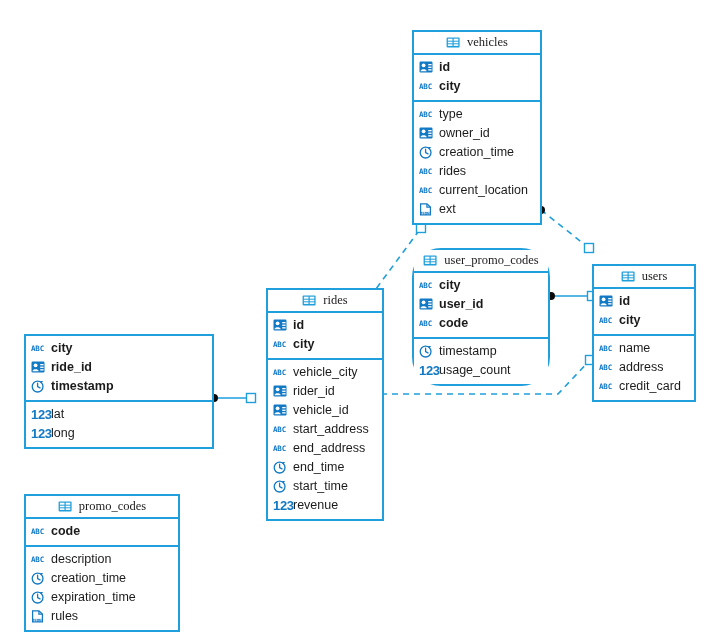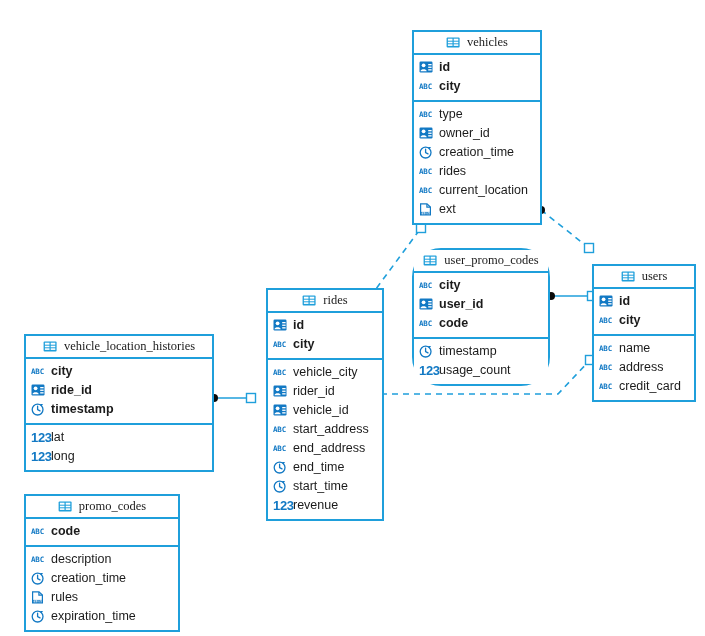--- a/index.html
+++ b/index.html
@@ -424,34 +424,20 @@
           </span>
           <span class="tn-field-name">start_time</span>
         </div>
         <div class="tn-field">
           <span class="ico ico-num">123</span>
           <span class="tn-field-name">revenue</span>
         </div>
       </div>
     </div>
     <div class="table-node" style="left: 24px; top: 334px; width: 190px;">
-      <div class="tn-title">
-        <span class="ico">
-          <svg width="15" height="13" viewBox="0 0 15 13">
-            <rect x="0.6" y="1.4" width="13" height="10" rx="1" fill="#1f9fdb"></rect>
-            <rect x="1.9" y="2.7" width="4.6" height="2.0" fill="#ffffff"></rect>
-            <rect x="7.7" y="2.7" width="4.6" height="2.0" fill="#ffffff"></rect>
-            <rect x="1.9" y="5.7" width="4.6" height="1.6" fill="#ffffff"></rect>
-            <rect x="7.7" y="5.7" width="4.6" height="1.6" fill="#ffffff"></rect>
-            <rect x="1.9" y="8.3" width="4.6" height="1.6" fill="#ffffff"></rect>
-            <rect x="7.7" y="8.3" width="4.6" height="1.6" fill="#ffffff"></rect>
-          </svg>
-        </span>
-        <span class="tn-title-text">vehicle_location_histories</span>
-      </div>
       <div class="tn-section keys">
         <div class="tn-field key">
           <span class="ico ico-abc">ABC</span>
           <span class="tn-field-name">city</span>
         </div>
         <div class="tn-field key">
           <span class="ico">
             <svg width="15" height="13" viewBox="0 0 15 13">
               <rect x="0.5" y="0.5" width="13" height="11" rx="1.2" fill="#1279c4"></rect>
               <circle cx="4.6" cy="4.3" r="1.9" fill="#ffffff"></circle>
@@ -517,33 +503,33 @@
               <circle cx="6.6" cy="6.6" r="5.4" fill="none" stroke="#1279c4" stroke-width="1.3"></circle>
               <path d="M6.6 3.2 L6.6 6.6 L9.0 7.9" fill="none" stroke="#1279c4" stroke-width="1.3" stroke-linecap="round"></path>
               <path d="M8.9 0.9 L12.1 0.9 L10.4 3.2 Z" fill="#1279c4"></path>
             </svg>
           </span>
           <span class="tn-field-name">creation_time</span>
         </div>
         <div class="tn-field">
           <span class="ico">
             <svg width="15" height="13" viewBox="0 0 15 13">
+              <circle cx="6.6" cy="6.6" r="5.4" fill="none" stroke="#1279c4" stroke-width="1.3"></circle>
+              <path d="M6.6 3.2 L6.6 6.6 L9.0 7.9" fill="none" stroke="#1279c4" stroke-width="1.3" stroke-linecap="round"></path>
+              <path d="M8.9 0.9 L12.1 0.9 L10.4 3.2 Z" fill="#1279c4"></path>
+            </svg>
+          </span>
+          <span class="tn-field-name">expiration_time</span>
+        </div>
+        <div class="tn-field">
+          <span class="ico">
+            <svg width="15" height="13" viewBox="0 0 15 13">
               <path d="M1.6 0.8 L8.0 0.8 L11.4 4.0 L11.4 12.0 L1.6 12.0 Z" fill="none" stroke="#1279c4" stroke-width="1.2"></path>
               <path d="M7.9 0.9 L7.9 4.1 L11.3 4.1" fill="none" stroke="#1279c4" stroke-width="1.2"></path>
               <rect x="1.6" y="8.4" width="9.8" height="3.6" fill="#1279c4" opacity="0.15"></rect>
             </svg>
             <span class="ico-json-txt">JSON</span>
           </span>
           <span class="tn-field-name">rules</span>
-        </div>
-        <div class="tn-field">
-          <span class="ico">
-            <svg width="15" height="13" viewBox="0 0 15 13">
-              <circle cx="6.6" cy="6.6" r="5.4" fill="none" stroke="#1279c4" stroke-width="1.3"></circle>
-              <path d="M6.6 3.2 L6.6 6.6 L9.0 7.9" fill="none" stroke="#1279c4" stroke-width="1.3" stroke-linecap="round"></path>
-              <path d="M8.9 0.9 L12.1 0.9 L10.4 3.2 Z" fill="#1279c4"></path>
-            </svg>
-          </span>
-          <span class="tn-field-name">expiration_time</span>
         </div>
       </div>
     </div>
   </div>
 
 </body></html>

